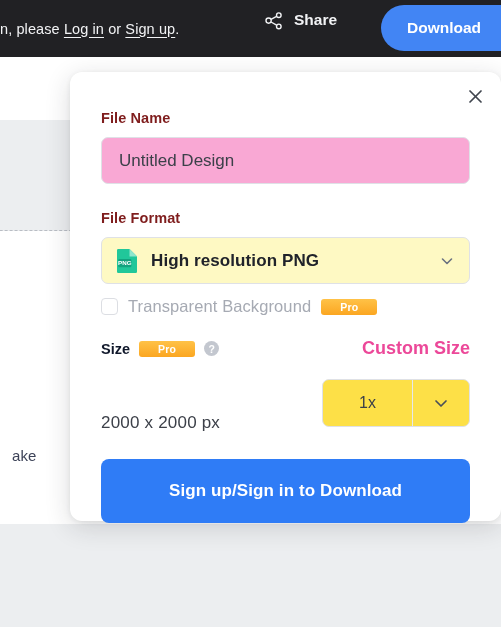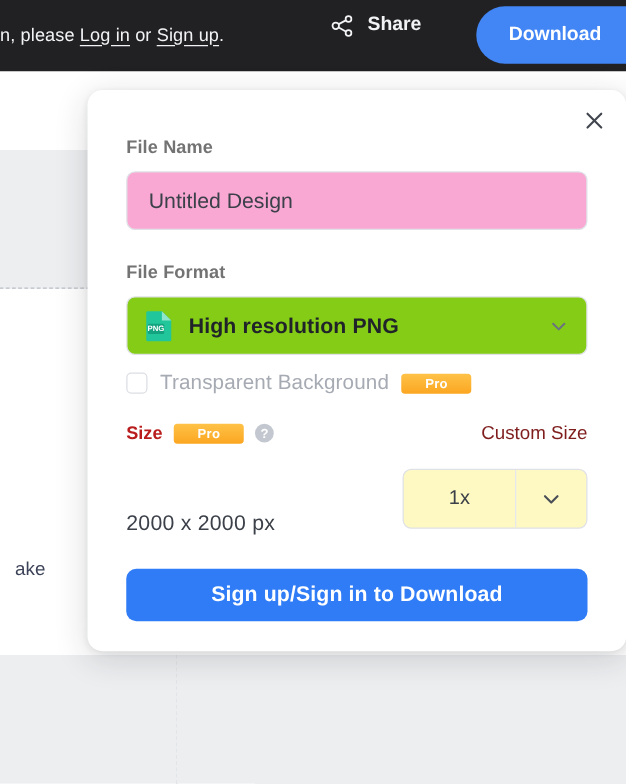--- a/index.html
+++ b/index.html
@@ -142,21 +142,21 @@
     justify-content: center;
     cursor: pointer;
     color: #41464f;
   }
   .modal-body {
     padding: 38px 31px 0 31px;
   }
   .field-label {
     font-size: 14.5px;
     font-weight: 700;
-    color: #737373;
+    color: #7f1d1d;
     letter-spacing: .1px;
     margin: 0 0 11px 0;
   }
   .text-input {
     width: 100%;
     height: 47px;
     box-sizing: border-box;
     border: 1px solid #dfe1e6;
     border-radius: 7px;
     padding: 0 17px;
@@ -171,21 +171,21 @@
   .select-box {
     width: 100%;
     height: 47px;
     box-sizing: border-box;
     border: 1px solid #dfe1e6;
     border-radius: 7px;
     display: flex;
     align-items: center;
     padding: 0 14px 0 14px;
     cursor: pointer;
-    background: #84cc16;
+    background: #fef9c3;
   }
   .png-icon {
     width: 22px;
     height: 26px;
     position: relative;
     flex: 0 0 auto;
     margin-right: 13px;
   }
   .select-value {
     font-size: 17px;
@@ -237,42 +237,42 @@
   }
 
   .size-row {
     display: flex;
     align-items: center;
     margin-top: 22px;
   }
   .size-label {
     font-size: 14.5px;
     font-weight: 700;
-    color: #b91c1c;
+    color: #0f172a;
     margin-right: 9px;
   }
   .help-icon {
     width: 15px;
     height: 15px;
     border-radius: 50%;
     background: #c3c7cf;
     color: #fff;
     font-size: 10.5px;
     font-weight: 700;
     display: inline-flex;
     align-items: center;
     justify-content: center;
     margin-left: 9px;
     cursor: pointer;
   }
   .custom-size-link {
     margin-left: auto;
-    font-size: 15px;
-    font-weight: 400;
-    color: #7f1d1d;
+    font-size: 18px;
+    font-weight: 700;
+    color: #ec4899;
     cursor: pointer;
   }
 
   .size-value-row {
     display: flex;
     align-items: center;
     margin-top: 14px;
   }
   .size-value {
     font-size: 17px;
@@ -283,21 +283,21 @@
   .scale-select {
     margin-left: auto;
     width: 148px;
     height: 48px;
     border: 1px solid #dfe1e6;
     border-radius: 7px;
     display: flex;
     align-items: stretch;
     overflow: hidden;
     cursor: pointer;
-    background: #fef9c3;
+    background: #fde047;
     box-sizing: border-box;
   }
   .scale-value {
     flex: 1 1 auto;
     display: flex;
     align-items: center;
     justify-content: center;
     font-size: 16px;
     color: #3c4049;
   }
@@ -306,21 +306,21 @@
     border-left: 1px solid #e6e8ec;
     display: flex;
     align-items: center;
     justify-content: center;
     color: #4a4f58;
   }
 
   .cta-button {
     margin-top: 26px;
     width: 100%;
-    height: 42px;
+    height: 64px;
     border-radius: 8px;
     background: #2f7cf6;
     color: #fff;
     font-size: 17px;
     font-weight: 700;
     border: none;
     cursor: pointer;
     letter-spacing: .1px;
     font-family: "Liberation Sans", sans-serif;
     text-align: center;

